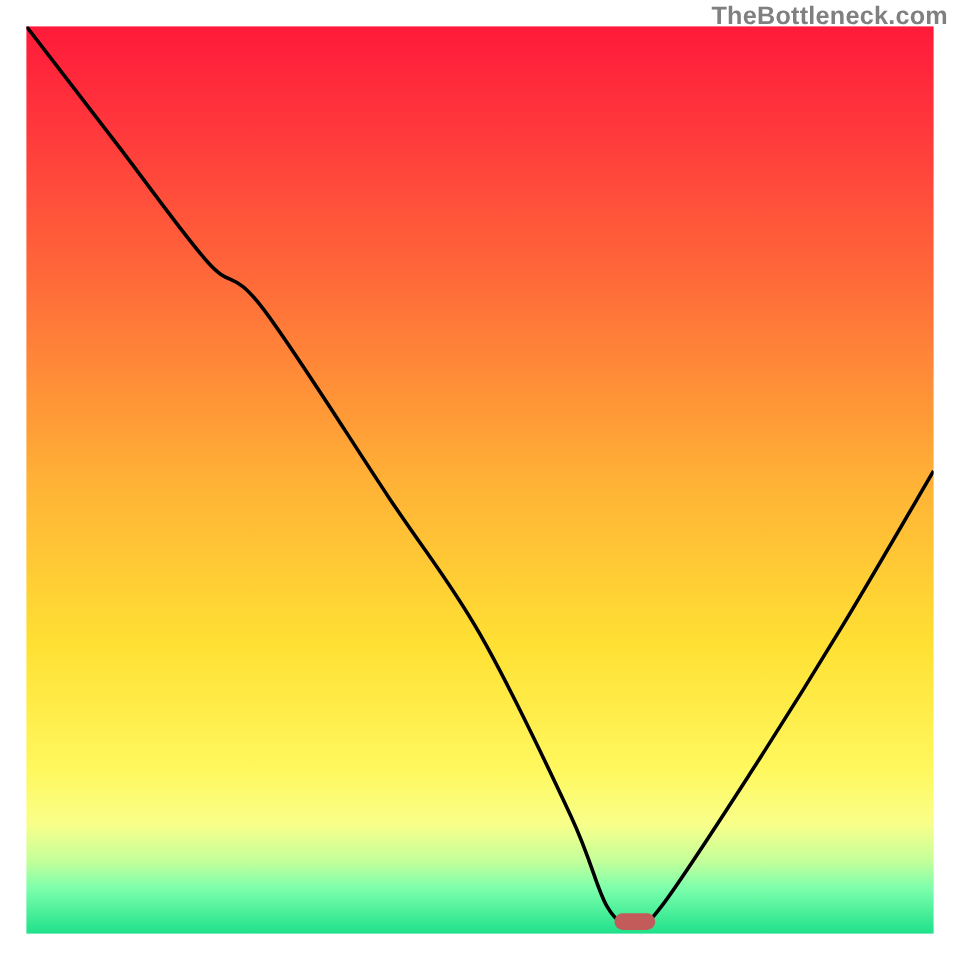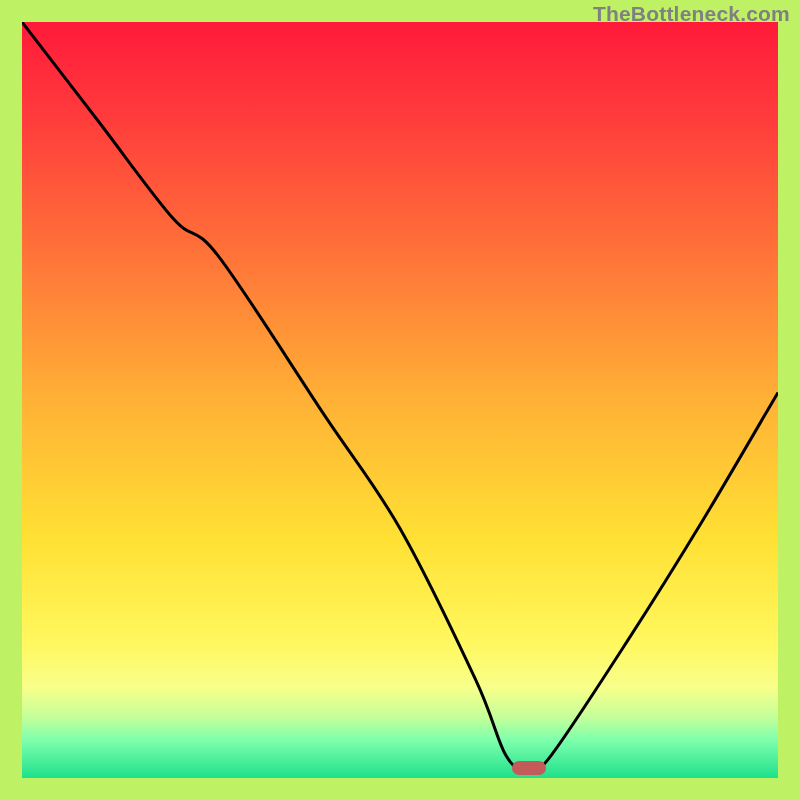--- a/index.html
+++ b/index.html
@@ -9,21 +9,21 @@
     height: 800px;
     background: #000;
     overflow: hidden;
   }
   .frame {
     position: absolute;
     left: 0;
     top: 0;
     width: 800px;
     height: 800px;
-    background: #bef264;
+    background: #ffffff;
   }
   .plot-area {
     position: absolute;
     left: 22px;
     top: 22px;
     width: 756px;
     height: 756px;
     background: linear-gradient(
       to bottom,
       #ff1a3a 0%,

